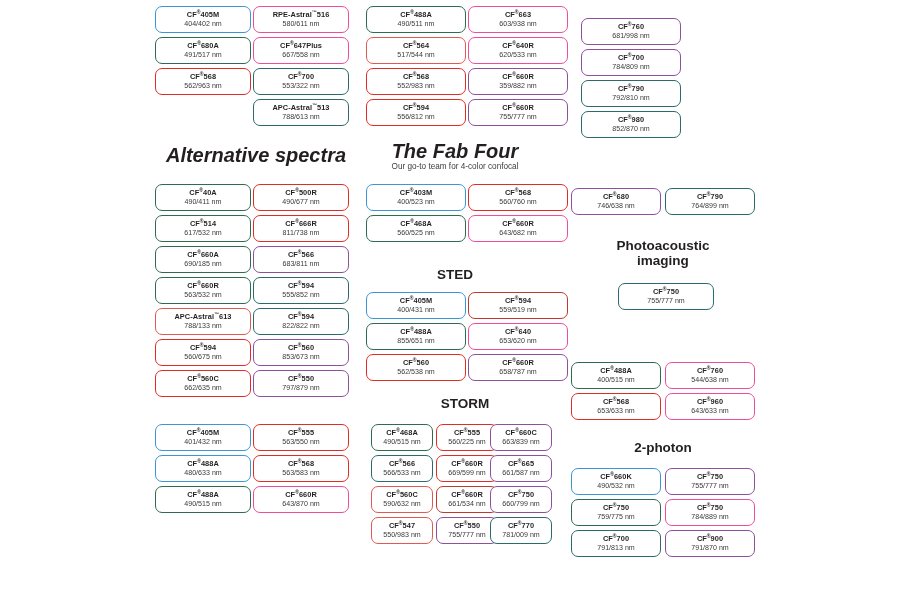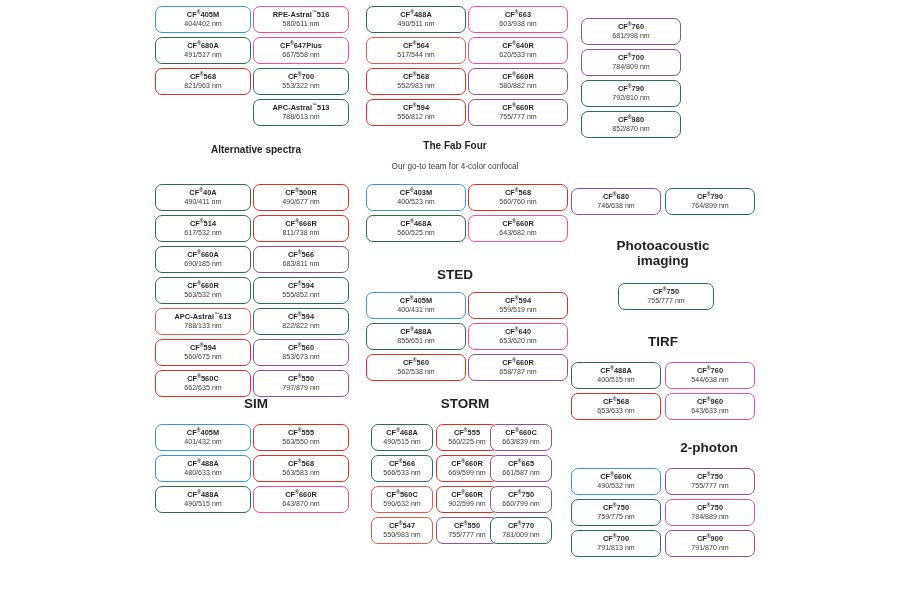--- a/index.html
+++ b/index.html
@@ -54,59 +54,57 @@
     white-space:pre-line;
   }
   .sec-sub{
     position:absolute;
     text-align:center;
     font-size:8.2px;
     color:#3c3c3c;
     line-height:1.15;
     white-space:nowrap;
   }
-  .t-lg{font-size:10px;}
+  .t-lg{font-size:20px;font-style:italic;}
   .t-md{font-size:13.5px;}
 </style>
 </head>
 <body>
 
 <div class="canvas">
 
   <div class="sec-title t-lg" style="left: 152px; top: 144px; width: 208px;">Alternative spectra</div>
 
   <div class="sec-title t-lg" style="left: 370px; top: 140px; width: 170px;">The Fab Four</div>
   <div class="sec-sub" style="left: 360px; top: 162px; width: 190px;">Our go-to team for 4-color confocal</div>
 
   <div class="sec-title t-md" style="left: 588px; top: 238px; width: 150px;">Photoacoustic
 imaging</div>
 
   <div class="sec-title t-md" style="left: 370px; top: 267px; width: 170px;">STED</div>
 
-  <div class="sec-title t-md" style="left: 588px; top: 334px; width: 150px;">TIRF</div>
-
-  <div class="sec-title t-md" style="left: 152px; top: 396px; width: 208px;">SIM</div>
+
 
   <div class="sec-title t-md" style="left: 380px; top: 396px; width: 170px;">STORM</div>
 
-  <div class="sec-title t-md" style="left: 588px; top: 440px; width: 150px; text-align: right;">2-photon</div>
+  <div class="sec-title t-md" style="left: 588px; top: 440px; width: 150px;">2-photon</div>
 
   <div id="columns-root">
       <div class="stack" style="left: 155px; top: 6px; width: 96px;">
         <div class="chip" style="border-color: rgb(59, 150, 212);">
           <div class="nm">CF<sup>®</sup>405M</div>
           <div class="wl">404/402 nm</div>
         </div>
         <div class="chip" style="border-color: rgb(47, 107, 79);">
           <div class="nm">CF<sup>®</sup>680A</div>
           <div class="wl">491/517 nm</div>
         </div>
         <div class="chip" style="border-color: rgb(224, 43, 39);">
           <div class="nm">CF<sup>®</sup>568</div>
-          <div class="wl">821/963 nm</div>
+          <div class="wl">562/963 nm</div>
         </div>
       </div>
       <div class="stack" style="left: 253px; top: 6px; width: 96px;">
         <div class="chip" style="border-color: rgb(238, 77, 155);">
           <div class="nm">RPE-Astral<sup>™</sup>516</div>
           <div class="wl">580/611 nm</div>
         </div>
         <div class="chip" style="border-color: rgb(238, 77, 155);">
           <div class="nm">CF<sup>®</sup>647Plus</div>
           <div class="wl">667/558 nm</div>
@@ -142,21 +140,21 @@
         <div class="chip" style="border-color: rgb(238, 77, 155);">
           <div class="nm">CF<sup>®</sup>663</div>
           <div class="wl">603/938 nm</div>
         </div>
         <div class="chip" style="border-color: rgb(238, 77, 155);">
           <div class="nm">CF<sup>®</sup>640R</div>
           <div class="wl">620/533 nm</div>
         </div>
         <div class="chip" style="border-color: rgb(142, 79, 158);">
           <div class="nm">CF<sup>®</sup>660R</div>
-          <div class="wl">580/882 nm</div>
+          <div class="wl">359/882 nm</div>
         </div>
         <div class="chip" style="border-color: rgb(142, 79, 158);">
           <div class="nm">CF<sup>®</sup>660R</div>
           <div class="wl">755/777 nm</div>
         </div>
       </div>
       <div class="stack" style="left: 581px; top: 18px; width: 100px;">
         <div class="chip" style="border-color: rgb(142, 79, 158);">
           <div class="nm">CF<sup>®</sup>760</div>
           <div class="wl">681/998 nm</div>
@@ -370,21 +368,21 @@
         <div class="chip" style="border-color: rgb(224, 43, 39);">
           <div class="nm">CF<sup>®</sup>555</div>
           <div class="wl">560/225 nm</div>
         </div>
         <div class="chip" style="border-color: rgb(224, 43, 39);">
           <div class="nm">CF<sup>®</sup>660R</div>
           <div class="wl">669/599 nm</div>
         </div>
         <div class="chip" style="border-color: rgb(192, 57, 43);">
           <div class="nm">CF<sup>®</sup>660R</div>
-          <div class="wl">902/599 nm</div>
+          <div class="wl">661/534 nm</div>
         </div>
         <div class="chip" style="border-color: rgb(142, 79, 158);">
           <div class="nm">CF<sup>®</sup>550</div>
           <div class="wl">755/777 nm</div>
         </div>
       </div>
       <div class="stack" style="left: 490px; top: 424px; width: 62px;">
         <div class="chip" style="border-color: rgb(142, 79, 158);">
           <div class="nm">CF<sup>®</sup>660C</div>
           <div class="wl">663/839 nm</div>

